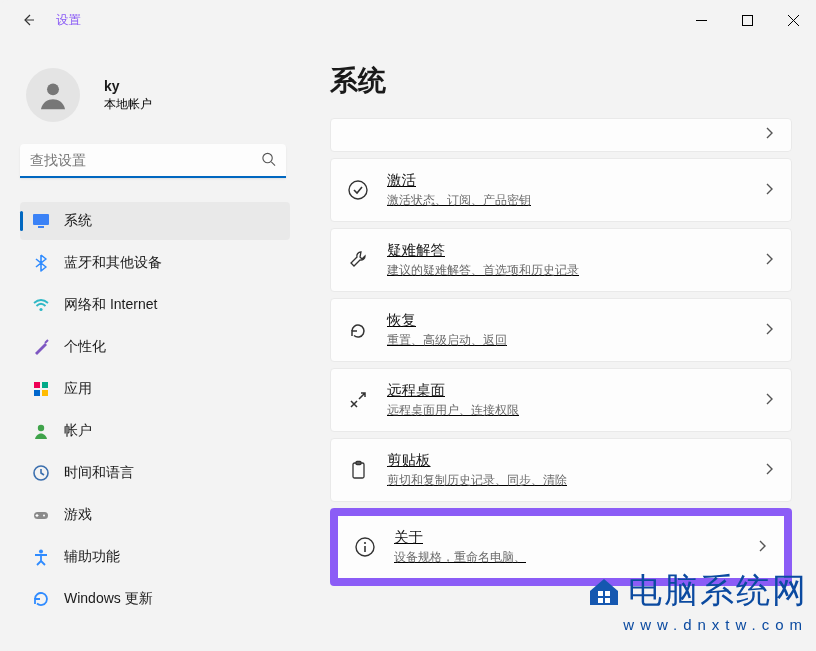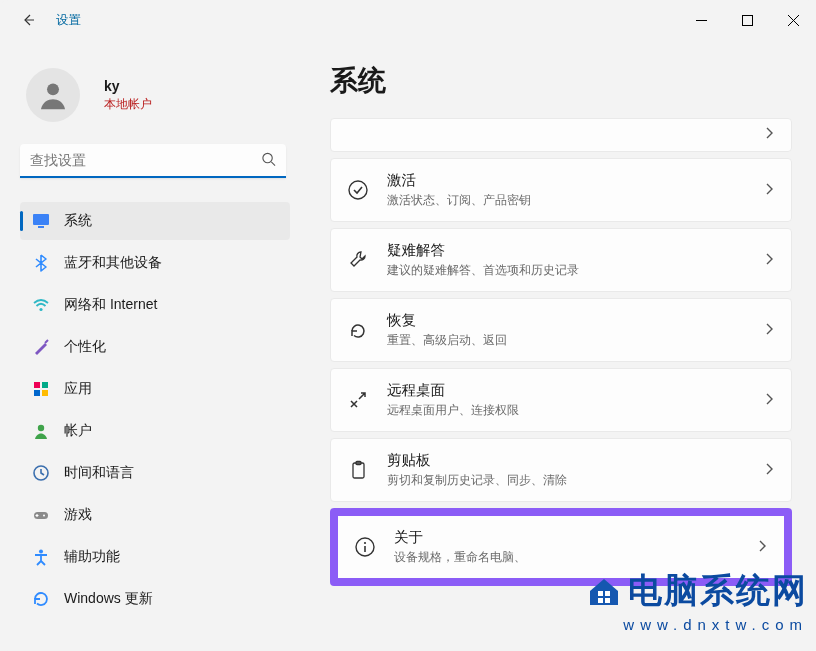--- a/index.html
+++ b/index.html
@@ -1,53 +1,53 @@
 <!DOCTYPE html>
 <html><head>
 <meta charset="utf-8">
 <style>
   * { box-sizing: border-box; margin: 0; padding: 0; font-family: "Microsoft YaHei", "Segoe UI", sans-serif; }
   html, body { width: 816px; height: 651px; overflow: hidden; background: #f3f3f3; }
   .window { width: 816px; height: 651px; background: #f3f3f3; position: relative; border-radius: 8px; overflow: hidden; }
   .titlebar { height: 40px; display: flex; align-items: center; justify-content: space-between; padding: 0 0 0 18px; }
   .titlebar-left { display: flex; align-items: center; gap: 18px; }
   .back-btn { width: 20px; height: 20px; display:flex; align-items:center; justify-content:center; color:#333; cursor:pointer; }
-  .title-text { font-size: 12.5px; color:#0369a1; }
+  .title-text { font-size: 12.5px; color:#8b5cf6; }
   .win-controls { display:flex; height:40px; }
   .win-btn { width:46px; height:40px; display:flex; align-items:center; justify-content:center; color:#1a1a1a; }
   .win-btn svg { }
   .body { display:flex; height: calc(651px - 40px); }
   .sidebar { width: 300px; padding: 24px 10px 0 20px; display:flex; flex-direction:column; }
   .profile { display:flex; align-items:center; gap:24px; padding: 4px 6px 20px 6px; }
   .avatar { width:54px; height:54px; border-radius:50%; background:#e4e4e4; display:flex; align-items:center; justify-content:center; }
   .avatar svg { fill:#777; }
   .profile-text .name { font-size:14px; font-weight:600; color:#1a1a1a; }
-  .profile-text .sub { font-size:12px; color:#b91c1c; margin-top:2px; }
+  .profile-text .sub { font-size:12px; color:#000000; margin-top:2px; }
   .search-wrap { position:relative; margin: 2px 4px 14px 0; }
   .search-input { width:100%; height:34px; border:none; border-bottom:2px solid #0067c0; background:#fdfdfd; padding: 0 34px 0 10px; font-size:14px; outline:none; border-radius:4px 4px 0 0; box-shadow:0 1px 2px rgba(0,0,0,0.08);}
   .search-input::placeholder { color:#777; }
   .search-icon { position:absolute; right:10px; top:50%; transform:translateY(-50%); color:#555; }
   .nav { margin-top:10px; }
   .nav-item { height:38px; display:flex; align-items:center; gap:14px; padding:0 12px; border-radius:4px; font-size:14px; color:#1a1a1a; cursor:pointer; position:relative; margin-bottom:4px;}
   .nav-item.active { background:#e9e9e9; }
   .nav-item.active::before { content:""; position:absolute; left:0; top:9px; bottom:9px; width:3px; background:#0067c0; border-radius:2px; }
   .nav-icon { width:18px; height:18px; display:flex; align-items:center; justify-content:center; }
   .main { flex:1; padding: 22px 24px 0 30px; overflow:hidden; position:relative; }
   .main h1 { font-size:28px; font-weight:600; color:#1a1a1a; margin-bottom:18px; }
-  .list { display:flex; flex-direction:column; gap:6px; }
+  .list { display:flex; flex-direction:column; gap:6px;text-decoration:underline; }
   .card { background:#fdfdfd; border:1px solid #e9e9e9; border-radius:4px; min-height:64px; display:flex; align-items:center; padding:12px 16px; gap:18px; cursor:pointer; }
   .card.peek { min-height: 22px; padding:4px 16px 6px 16px; }
   .card.highlight { border:8px solid #8b5cf6; }
   .card-icon { width:22px; height:22px; display:flex; align-items:center; justify-content:center; color:#333; flex-shrink:0; }
   .card-body { flex:1; min-width:0; }
   .card-title { font-size:14.5px; color:#1a1a1a; }
   .card-sub { font-size:12px; color:#6a6a6a; margin-top:2px; white-space:nowrap; overflow:hidden; text-overflow:ellipsis;}
   .chev { color:#555; flex-shrink:0; }
   .watermark { position:absolute; right:8px; bottom:18px; text-align:right; pointer-events:none; }
-  .watermark .wm1 { font-size:34px; font-weight:700; color:#0b4aa0; letter-spacing:2px; display:flex; align-items:center; gap:6px; justify-content:center;}
+  .watermark .wm1 { font-size:34px; font-weight:400; color:#0b4aa0; letter-spacing:2px; display:flex; align-items:center; gap:6px; justify-content:center;}
   .watermark .wm2 { font-size:15px; color:#0b4aa0; letter-spacing:6px; margin-top:2px;}
   .house { width:36px; height:36px; }
 </style>
 </head>
 <body>
 
 <div class="window">
 
   <div class="titlebar">
     <div class="titlebar-left">

